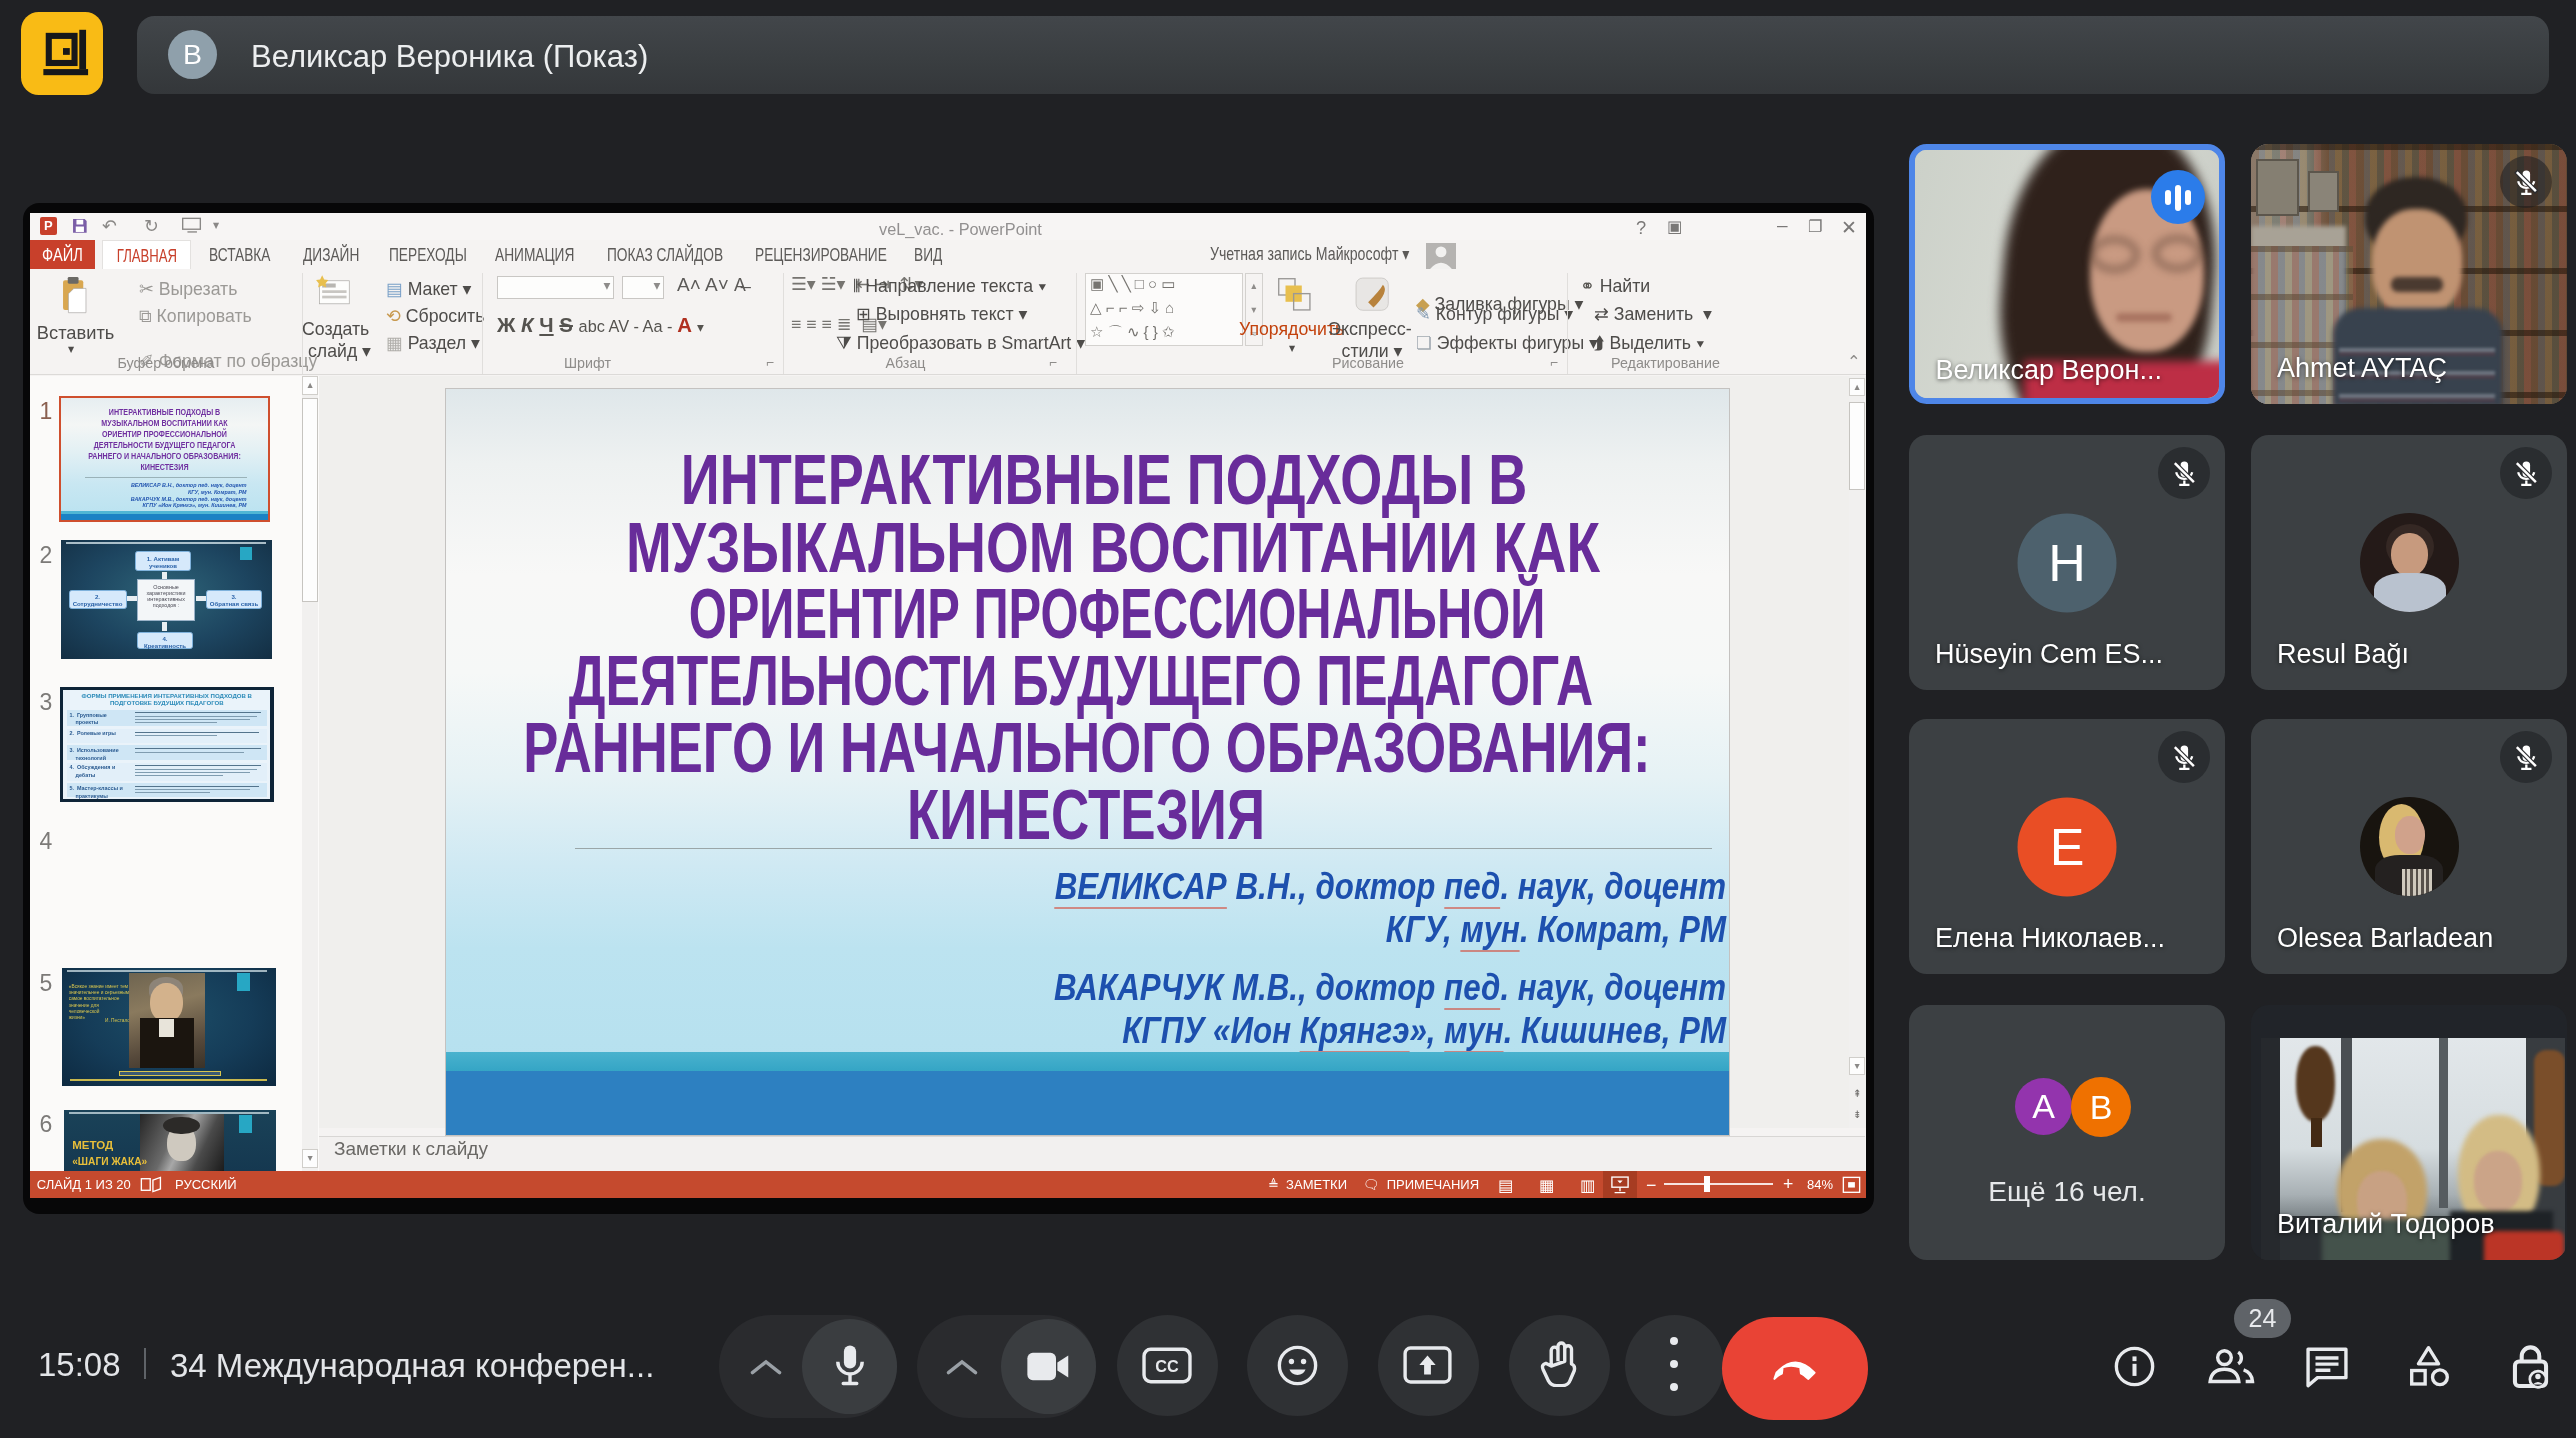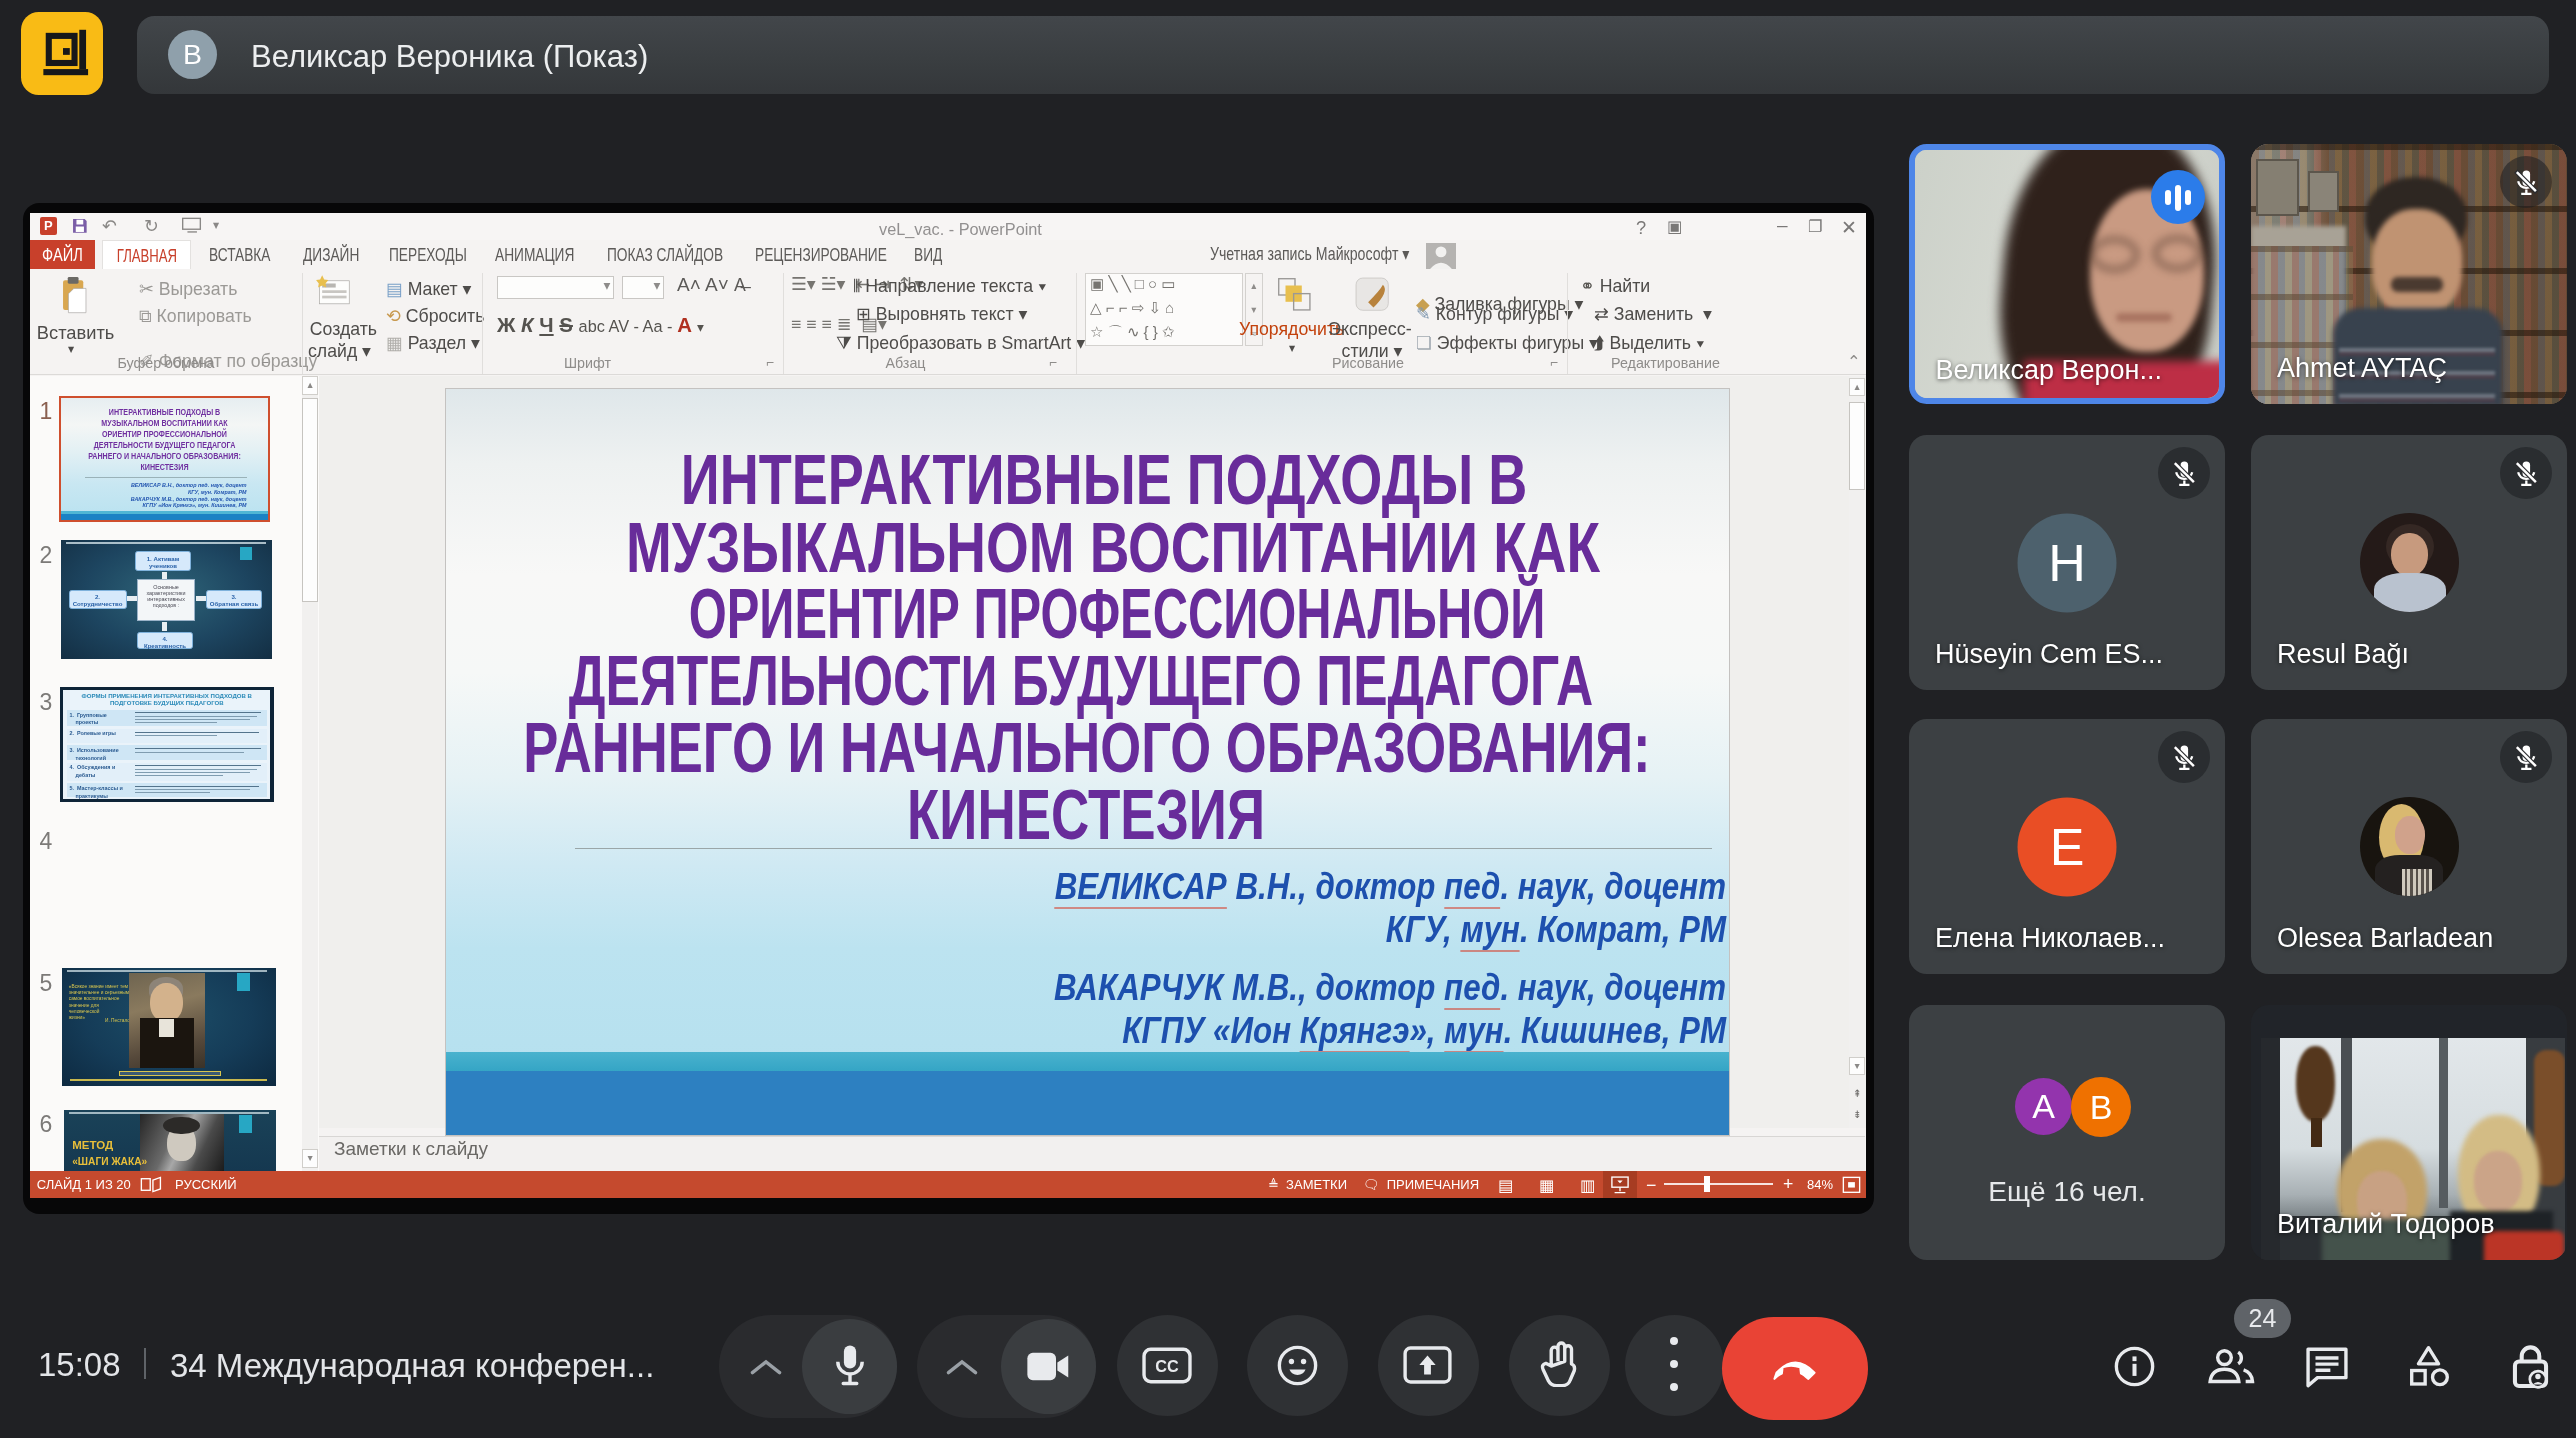--- a/index.html
+++ b/index.html
@@ -103,21 +103,21 @@
     <div class="a rc" style="left:68px; top:86px; width:136px; text-align:center; font-size:14.3px; color:#8e8c8a;">Буфер обмена</div>
     <div class="a" style="left:231px; top:86px; font-size:13.6px; color:#8e8c8a;">⌐</div>
     <div class="a" style="left:272px; top:4.1px; width:0.7px; height:101px; background:#e0dedc;"></div>
     <div class="a" style="left:284px; top:5.4px; width:38px; height:42px;"><svg width="38" height="42" viewBox="0 0 56 62">
           <rect x="8" y="10" width="44" height="34" fill="#fdfdfc" stroke="#a8a6a2"></rect>
           <rect x="12" y="14" width="20" height="6" fill="#b8b6b2"></rect>
           <rect x="12" y="24" width="36" height="4" fill="#c8c6c2"></rect>
           <rect x="12" y="32" width="36" height="4" fill="#c8c6c2"></rect>
           <path d="M12 2 l3 6 6 1 -4 5 1 6 -6 -3 -6 3 1 -6 -4 -5 6 -1 z" fill="#e8bf4e"></path>
         </svg></div>
-    <div class="a rc" style="left:272px; top:50px; width:75px; text-align:right; color:#4e4c4a; font-size:17.7px;">Создать</div>
+    <div class="a rc" style="left:272px; top:50px; width:75px; text-align:left; color:#4e4c4a; font-size:17.7px;">Создать</div>
     <div class="a rc" style="left:272px; top:72px; width:75px; text-align:center; color:#4e4c4a; font-size:17.7px;">слайд ▾</div>
     <div class="a rl" style="left:356px; top:9.5px; color:#4e4c4a; font-size:17.7px;"><span style="color:#7aa0c8;">▤</span> Макет ▾</div>
     <div class="a rl" style="left:356px; top:37px; color:#4e4c4a; font-size:17.7px;"><span style="color:#c89a50;">⟲</span> Сбросить</div>
     <div class="a rl" style="left:356px; top:64px; color:#4e4c4a; font-size:17.7px;"><span style="color:#b0aeaa;">▦</span> Раздел ▾</div>
     <div class="a rc" style="left:299px; top:86px; width:109px; text-align:center; font-size:14.3px; color:#8e8c8a;margin-top:31px;">Слайды</div>
     <div class="a" style="left:452px; top:4.1px; width:0.7px; height:101px; background:#e0dedc;"></div>
     <div class="a" style="left:467px; top:6.8px; width:117px; height:23px; border:0.7px solid #c9c7c4; background:#fdfdfc;">
         <span style="position:absolute; right:2.7px; color:#8e8c8a; font-size:13.6px;">▾</span>
       </div>
     <div class="a" style="left:592px; top:6.8px; width:42px; height:23px; border:0.7px solid #c9c7c4; background:#fdfdfc;">

